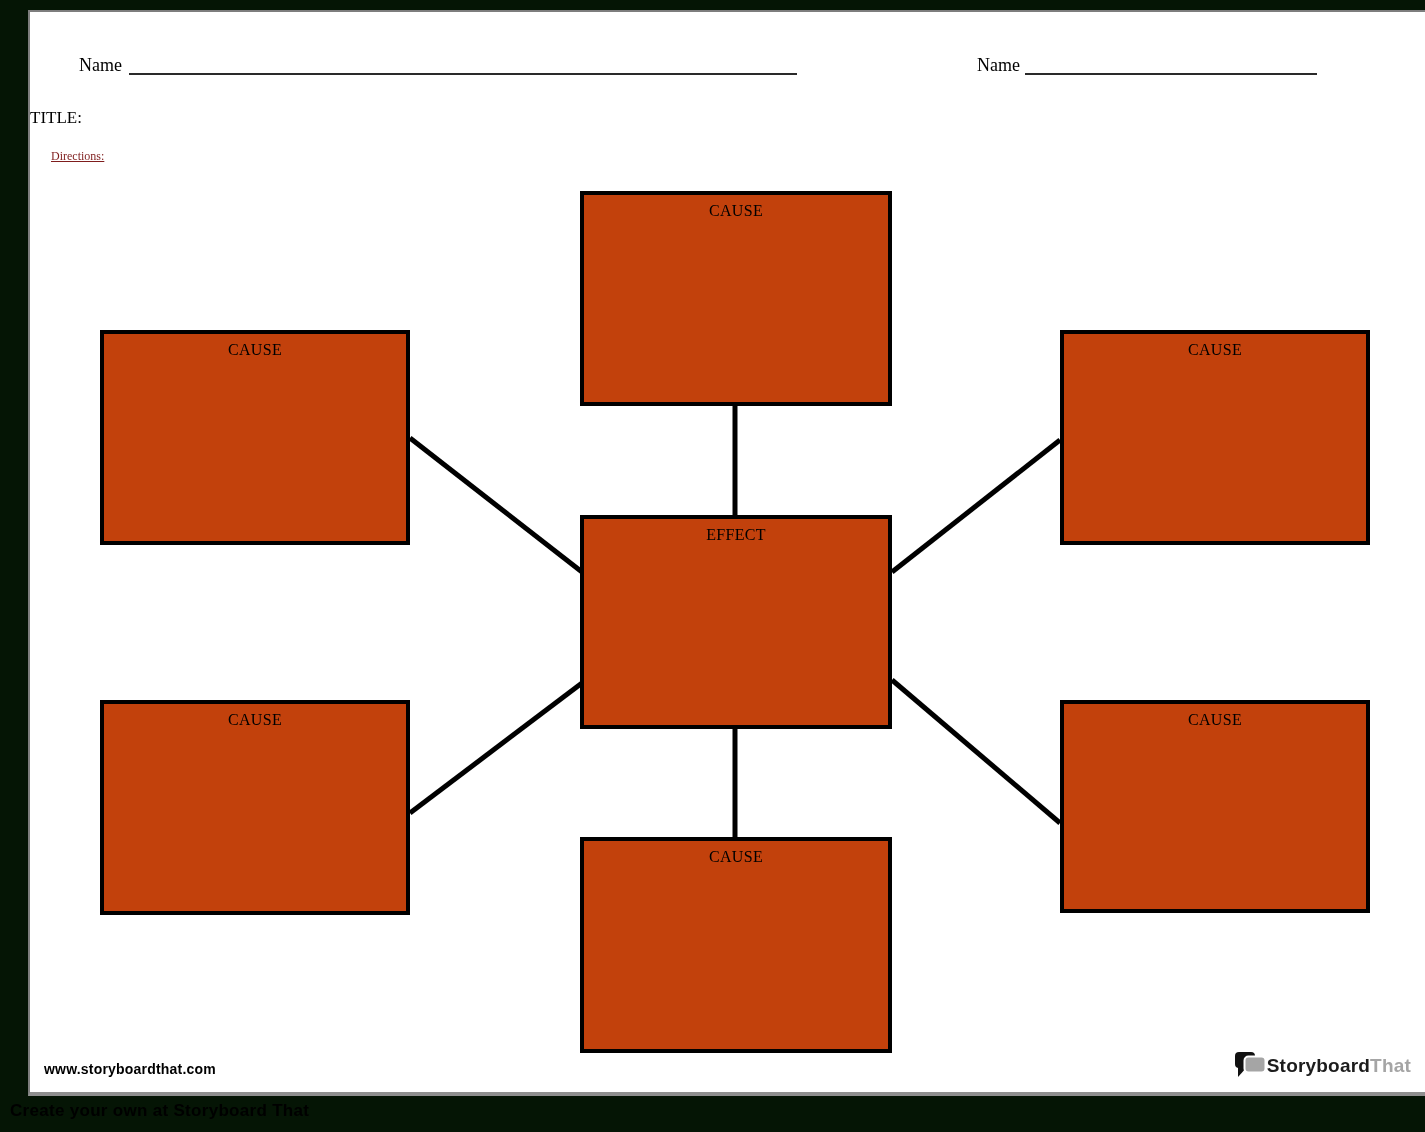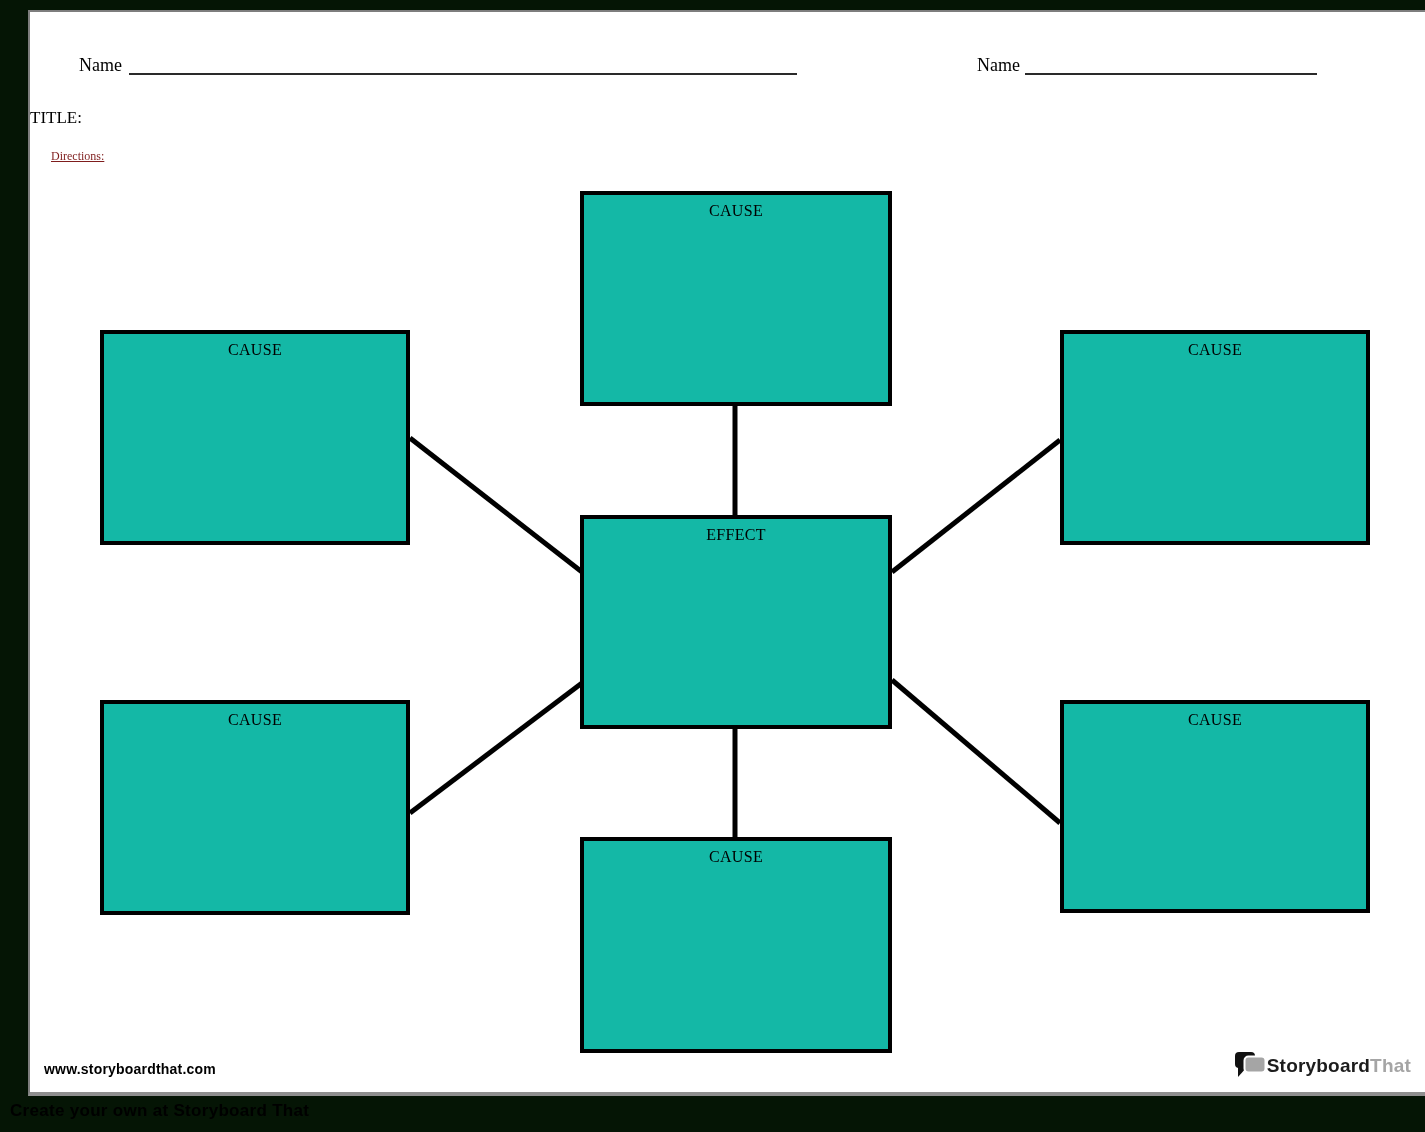--- a/index.html
+++ b/index.html
@@ -41,21 +41,21 @@
   .directions-label {
     position: absolute;
     left: 21px; top: 137px;
     font-size: 12px;
     color: #7f1d1d;
     text-decoration: underline;
   }
   
   .dbox {
     position: absolute;
-    background: #14b8a6;
+    background: #c2410c;
     border: 4px solid #000;
     text-align: center;
   }
   .dbox .dbox-label {
     display: inline-block;
     margin-top: 7px;
     font-size: 16px;
     color: #000;
     letter-spacing: 0.3px;
   }

